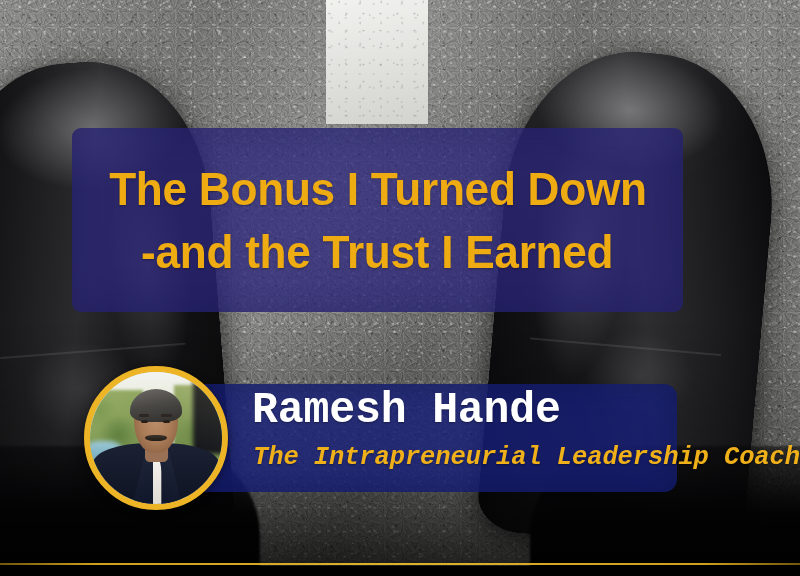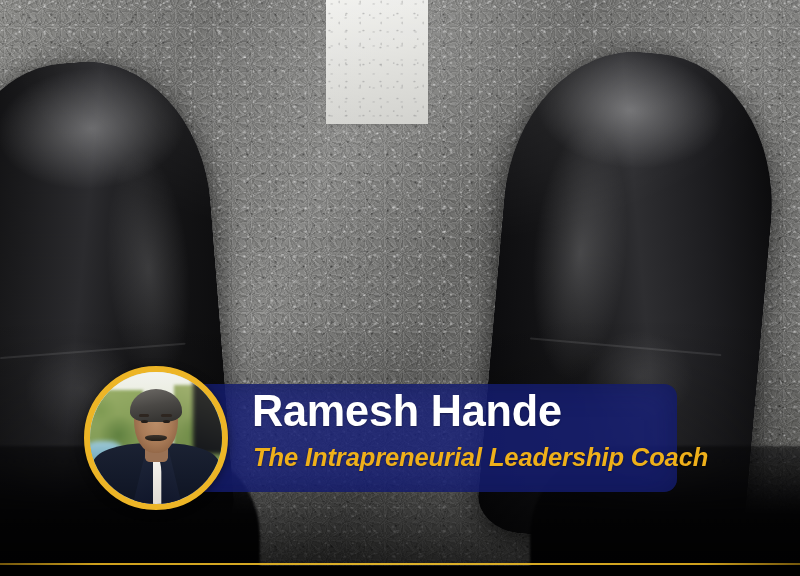--- a/index.html
+++ b/index.html
@@ -163,20 +163,21 @@
   
   .name-bar {
     position: absolute;
     left: 148px;
     top: 384px;
     width: 529px;
     height: 108px;
     border-radius: 13px;
     background: rgba(24, 32, 122, 0.80);
     box-shadow: inset 0 0 30px rgba(10,14,60,.35);
+    font-family: Liberation Mono, monospace;
   }
   .name-text {
     position: absolute;
     left: 104px;
     top: 4px;
     color: #ffffff;
     font-weight: bold;
     font-size: 45px;
     line-height: 1.0;
     letter-spacing: -0.2px;
@@ -331,20 +332,24 @@
   </div>
   <div class="shoe shoe-right">
     <div class="shoe-seam"></div>
   </div>
 
   <div class="trouser trouser-l"></div>
   <div class="trouser trouser-r"></div>
 
   <div class="asphalt-shade"></div>
 
+  <div class="title-banner">
+    <div class="title-line">The Bonus I Turned Down</div>
+    <div class="title-line">-and the Trust I Earned</div>
+  </div>
 
   <div class="name-bar">
     <div class="name-text">Ramesh Hande</div>
     <div class="name-tagline">The Intrapreneurial Leadership Coach</div>
   </div>
 
   <div class="avatar">
     <div class="av-sky"></div>
     <div class="av-foliage-l"></div>
     <div class="av-foliage-r"></div>

